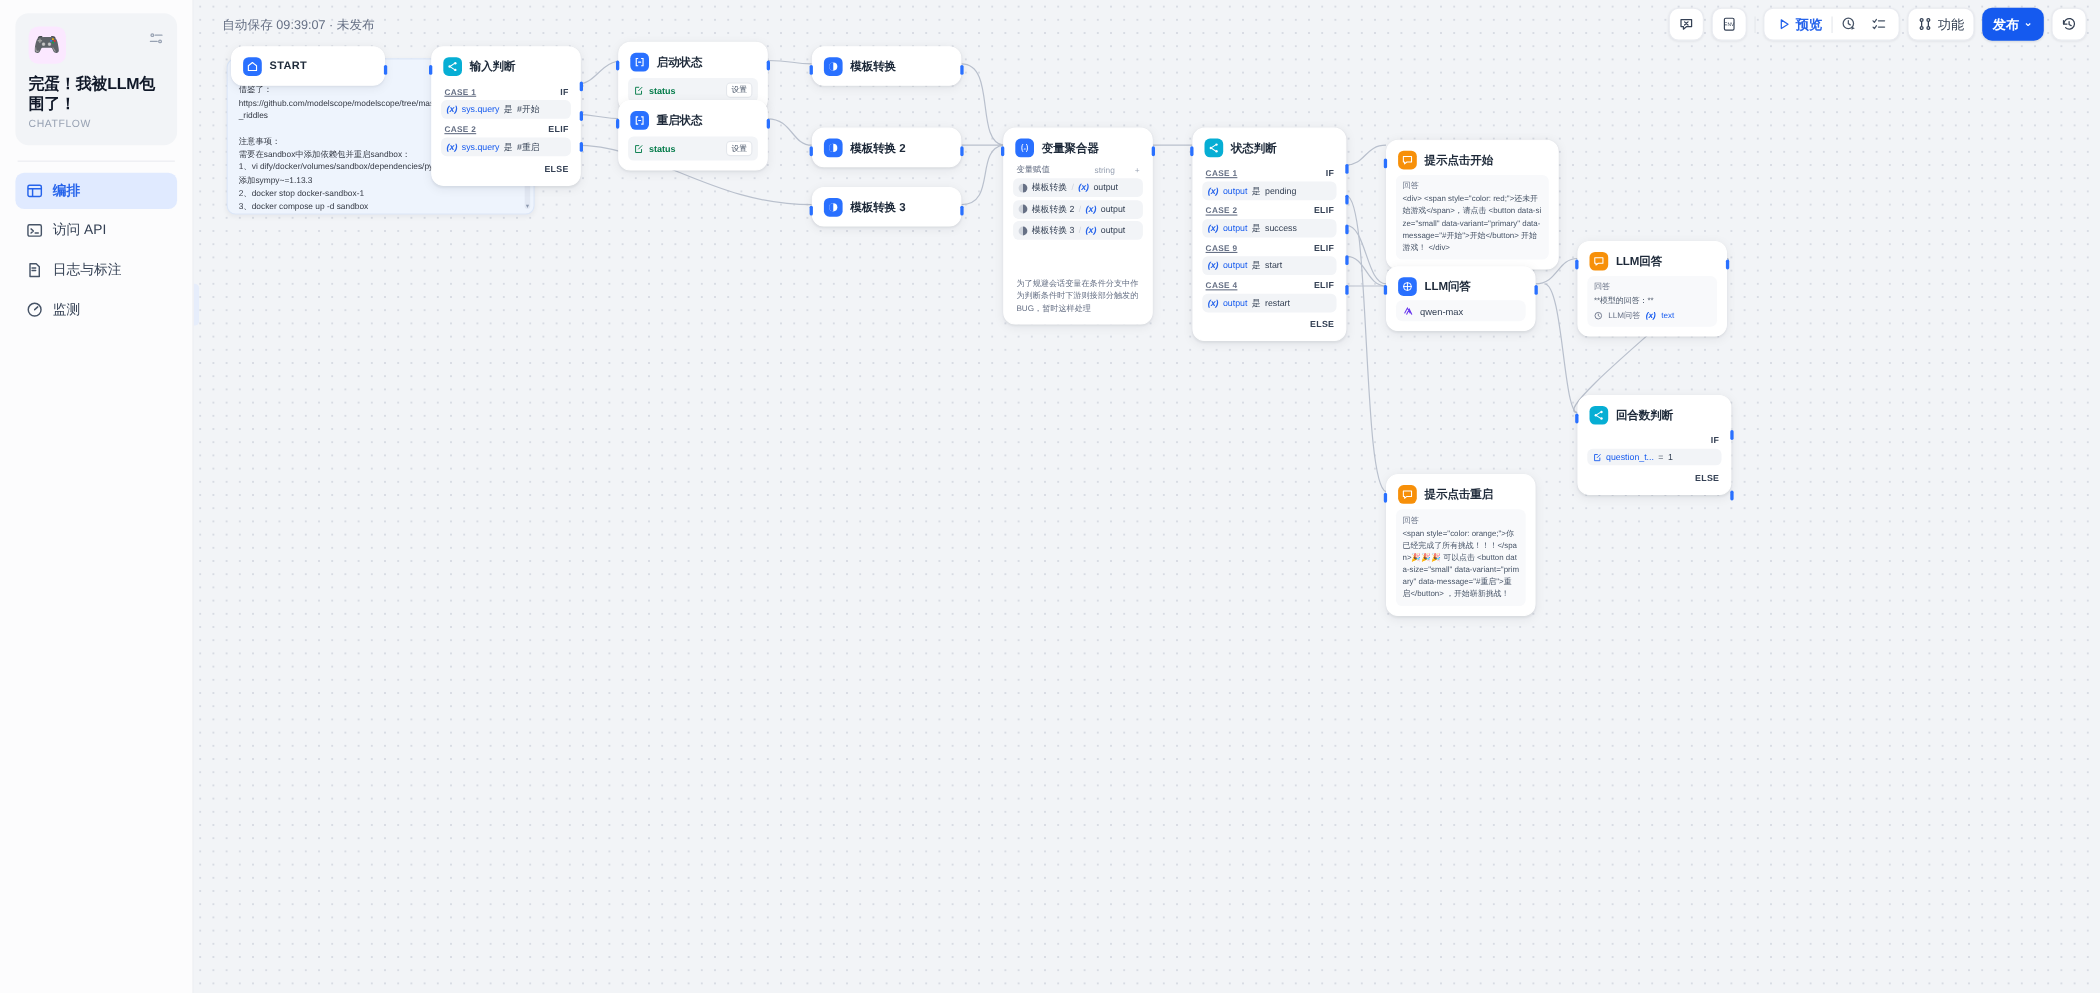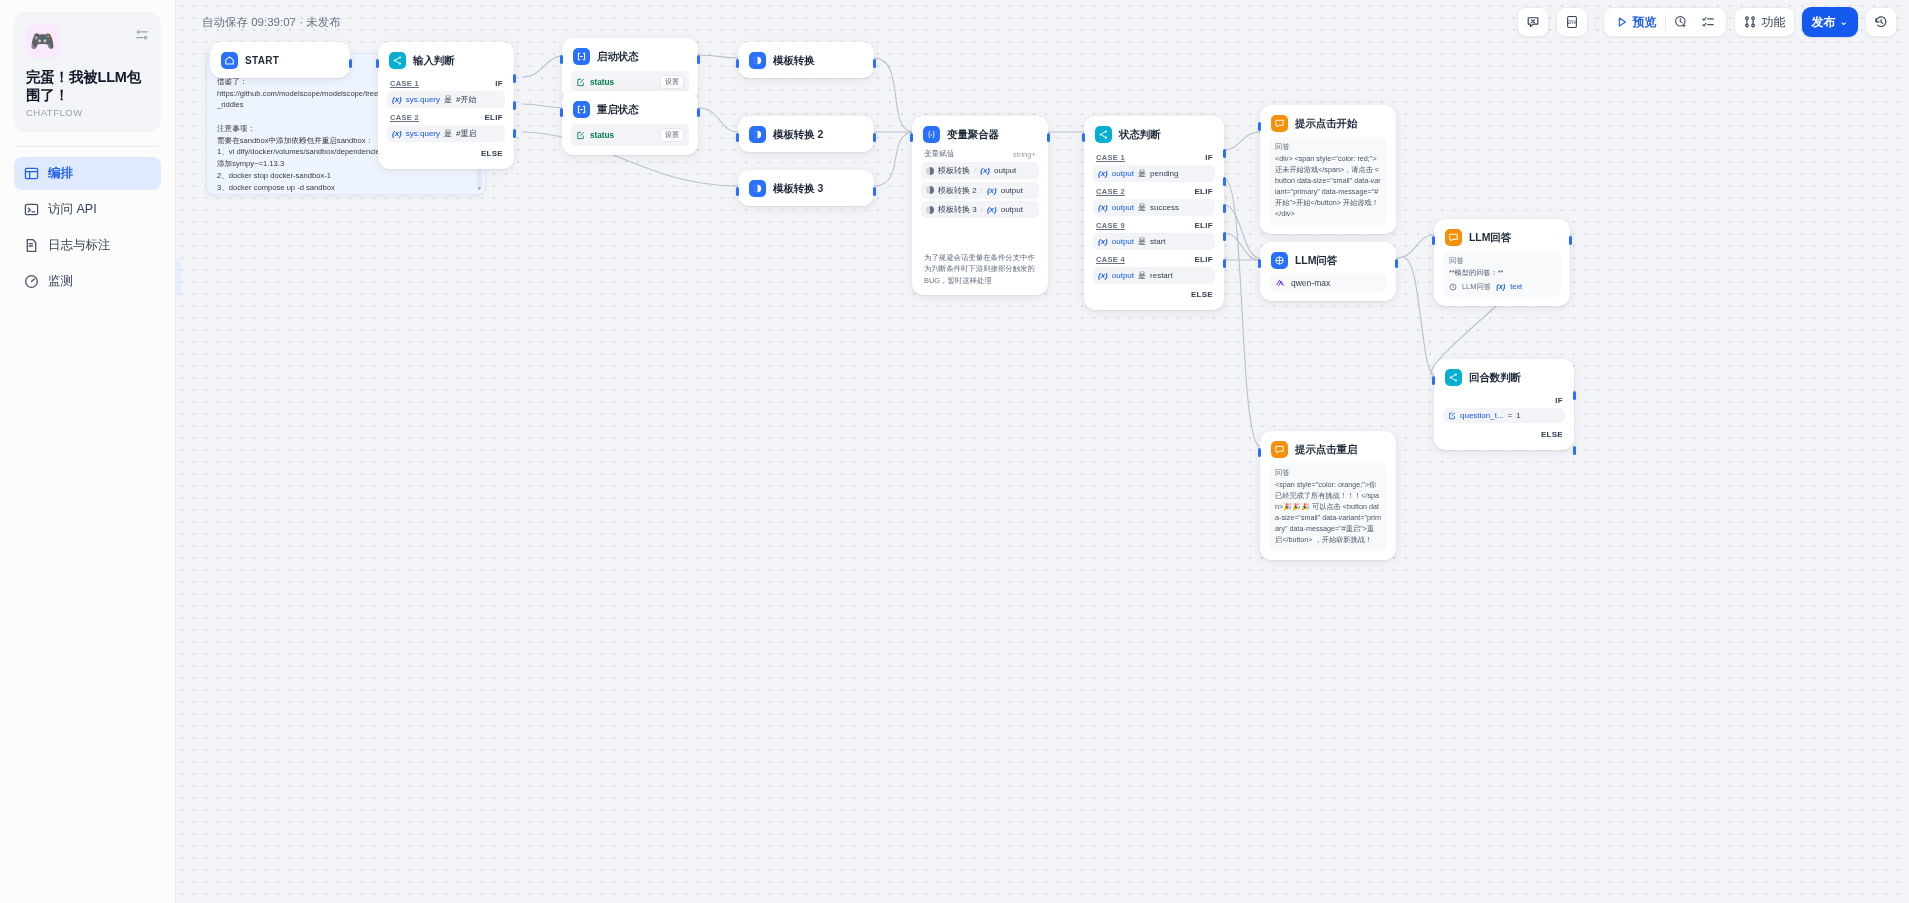--- a/index.html
+++ b/index.html
@@ -151,21 +151,21 @@
   .setbtn {
     margin-left: auto; background: #fff; border: 1px solid #e4e7ec; border-radius: 4px;
     font-size: 7px; color: #475467; padding: 1px 4px;
   }
 
   .agg-hdr {
     display: flex; align-items: center; justify-content: space-between;
     padding: 1px 3px 3px 3px;
   }
   .agg-hdr .t { font-size: 7.6px; color: #667085; }
-  .agg-hdr .r { font-size: 7.6px; color: #98a2b3; display: flex; gap: 0; align-items: center; }
+  .agg-hdr .r { font-size: 7.6px; color: #98a2b3; display: flex; gap: 18px; align-items: center; }
   .aggrow {
     background: #f2f4f7; border-radius: 5px; padding: 3px 5px; margin-bottom: 2.5px;
     display: flex; align-items: center; gap: 4px; font-size: 8px; color: #344054;
     white-space: nowrap;
   }
   .dot3 { width: 8px; height: 8px; border-radius: 50%;
     background: conic-gradient(#667085 0 50%, #d0d5dd 0 100%); flex: 0 0 8px; }
   .slash { color: #d0d5dd; }
   .aggnote { font-size: 7.4px; color: #667085; line-height: 1.55; padding: 3px 3px 0 3px; margin-top: 31px; }
 
@@ -404,21 +404,21 @@
       <span class="nico" style="background:#2970ff;">
         <svg viewBox="0 0 16 16" fill="none" stroke="#fff" stroke-width="1.5">
           <path d="M2.6 7 8 2.6 13.4 7v6.2H2.6z" stroke-linejoin="round"></path>
         </svg>
       </span>
       <span class="ntitle" style="font-size:10px;letter-spacing:.3px;">START</span>
     </div>
     <div class="port" style="right:-3px; top:16px;"></div>
   </div>
 
-  <div class="node" style="left:202px; top:42px; width:136px;">
+  <div class="node" style="left:216px; top:42px; width:136px;">
     <div class="nhead">
       <span class="nico" style="background:#06aed4;">
         <svg viewBox="0 0 16 16" fill="none" stroke="#fff" stroke-width="1.4">
           <circle cx="11.5" cy="3.6" r="1.6" fill="#fff" stroke="none"></circle>
           <circle cx="11.5" cy="12.4" r="1.6" fill="#fff" stroke="none"></circle>
           <circle cx="4" cy="8" r="1.6" fill="#fff" stroke="none"></circle>
           <path d="M5.4 7.2 10 4.2M5.4 8.8 10 11.8" stroke-linecap="round"></path>
         </svg>
       </span>
       <span class="ntitle">输入判断</span>
@@ -653,21 +653,21 @@
       </div>
     </div>
     <div class="port" style="left:-3px; top:16px;"></div>
     <div class="port" style="right:-3px; top:32px;"></div>
     <div class="port" style="right:-3px; top:60px;"></div>
     <div class="port" style="right:-3px; top:87px;"></div>
     <div class="port" style="right:-3px; top:115px;"></div>
     <div class="port" style="right:-3px; top:142px;"></div>
   </div>
 
-  <div class="node" style="left:1084px; top:105px; width:136px;">
+  <div class="node" style="left:1084px; top:127px; width:157px;">
     <div class="nhead" style="padding-bottom:4px;">
       <span class="nico" style="background:#f79009;">
         <svg viewBox="0 0 16 16" fill="none" stroke="#fff" stroke-width="1.4">
           <path d="M2.6 3.4h10.8v7.2H7.2L4.2 13v-2.4H2.6z" stroke-linejoin="round"></path>
         </svg>
       </span>
       <span class="ntitle">提示点击开始</span>
     </div>
     <div class="nbody">
       <div class="ansbox">

